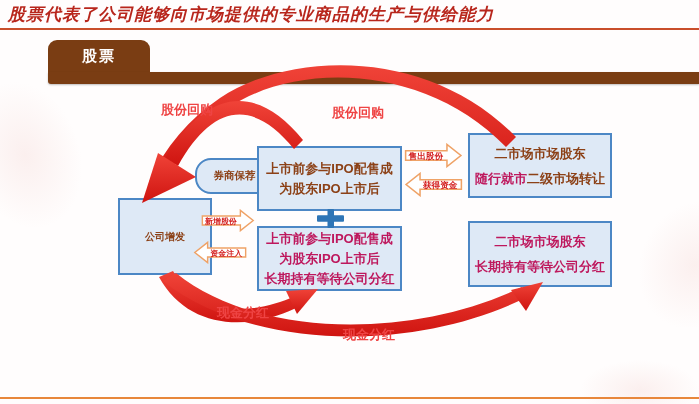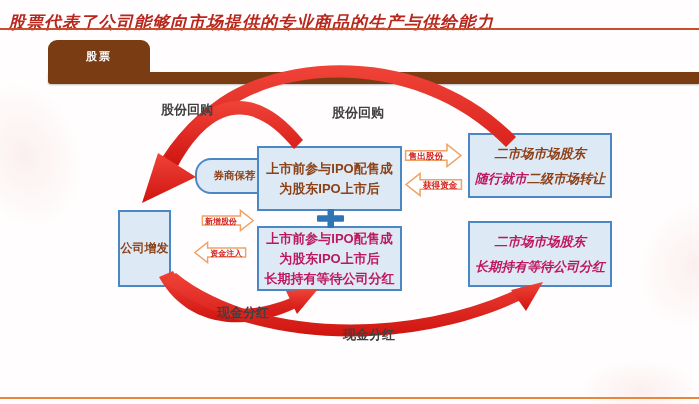--- a/index.html
+++ b/index.html
@@ -8,53 +8,53 @@
     background:#fffdfd;font-family:"Liberation Sans","DejaVu Sans",sans-serif;
   }
   
   .wm{position:absolute;pointer-events:none;background:radial-gradient(closest-side,#f8e4e2,rgba(248,228,226,0));opacity:.55;}
   .wm1{left:-30px;top:80px;width:110px;height:150px;transform:rotate(-18deg);}
   .wm2{left:640px;top:200px;width:110px;height:130px;transform:rotate(22deg);}
   .wm3{left:580px;top:360px;width:120px;height:60px;}
 
   
   .title{
-    position:absolute;left:8px;top:11px;width:680px;
+    position:absolute;left:8px;top:3px;width:680px;
     font-family:"Liberation Serif","DejaVu Serif",serif;font-style:italic;font-weight:bold;
     font-size:17px;letter-spacing:1px;color:#b8261c;white-space:nowrap;
   }
   .title-rule{position:absolute;left:0;top:28px;width:699px;height:2px;background:#c94e2b;}
   .tab{
     position:absolute;left:48px;top:40px;width:102px;height:33px;background:#7a3d13;
     border-radius:9px 9px 0 0;display:flex;align-items:center;justify-content:center;
   }
-  .tab span{color:#fff;font-size:11px;font-weight:bold;letter-spacing:2px;}
+  .tab span{color:#fff;font-size:15px;font-weight:bold;letter-spacing:2px;}
   .tab-bar{position:absolute;left:48px;top:72px;width:651px;height:12px;background:#7a3d13;border-radius:0 0 0 3px;box-shadow:0 1px 2px rgba(0,0,0,.25);}
 
   
   .box{
     position:absolute;background:#dee9f6;border:2px solid #4c87c5;box-sizing:border-box;
     display:flex;flex-direction:column;align-items:center;justify-content:center;
     text-align:center;font-weight:bold;
   }
   .box .bl{white-space:nowrap;}
   .t-brown{color:#8c4117;}
   .t-purple{color:#be185d;}
-  .company-box{left:118px;top:210px;width:53px;height:77px;font-size:12px;}
+  .company-box{left:118px;top:198px;width:94px;height:77px;font-size:10px;}
   .company-box .bl{line-height:29px;}
   .broker-box{left:195px;top:158px;width:79px;height:36px;font-size:10.5px;border-radius:16px;}
   .ipo-sell-box{left:257px;top:146px;width:145px;height:65px;font-size:13px;}
   .ipo-hold-box{left:257px;top:226px;width:145px;height:65px;font-size:13px;}
   .ipo-sell-box .bl,.ipo-hold-box .bl{line-height:20px;}
   .sec-sell-box{left:468px;top:133px;width:144px;height:65px;font-size:13px;}
   .sec-hold-box{left:468px;top:221px;width:144px;height:66px;font-size:13px;}
-  .sec-sell-box .bl,.sec-hold-box .bl{line-height:25px;font-style:italic;}
+  .sec-sell-box .bl,.sec-hold-box .bl{line-height:25px;}
 
   
-  .flbl{position:absolute;color:#404040;font-weight:bold;font-size:13px;white-space:nowrap;}
+  .flbl{position:absolute;color:#ef4444;font-weight:bold;font-size:13px;white-space:nowrap;}
   .lbl-buyback-l{left:161px;top:101px;}
   .lbl-buyback-r{left:332px;top:104px;}
   .lbl-div-l{left:217px;top:304px;}
   .lbl-div-r{left:343px;top:326px;}
 
   
   .arrow-layer{position:absolute;left:0;top:0;pointer-events:none;}
   .sarrow{position:absolute;}
   .sarrow text{font-weight:bold;fill:#d42020;font-size:9px;font-family:"Liberation Sans",sans-serif;}
   .plus-icon{position:absolute;left:317px;top:209px;}

